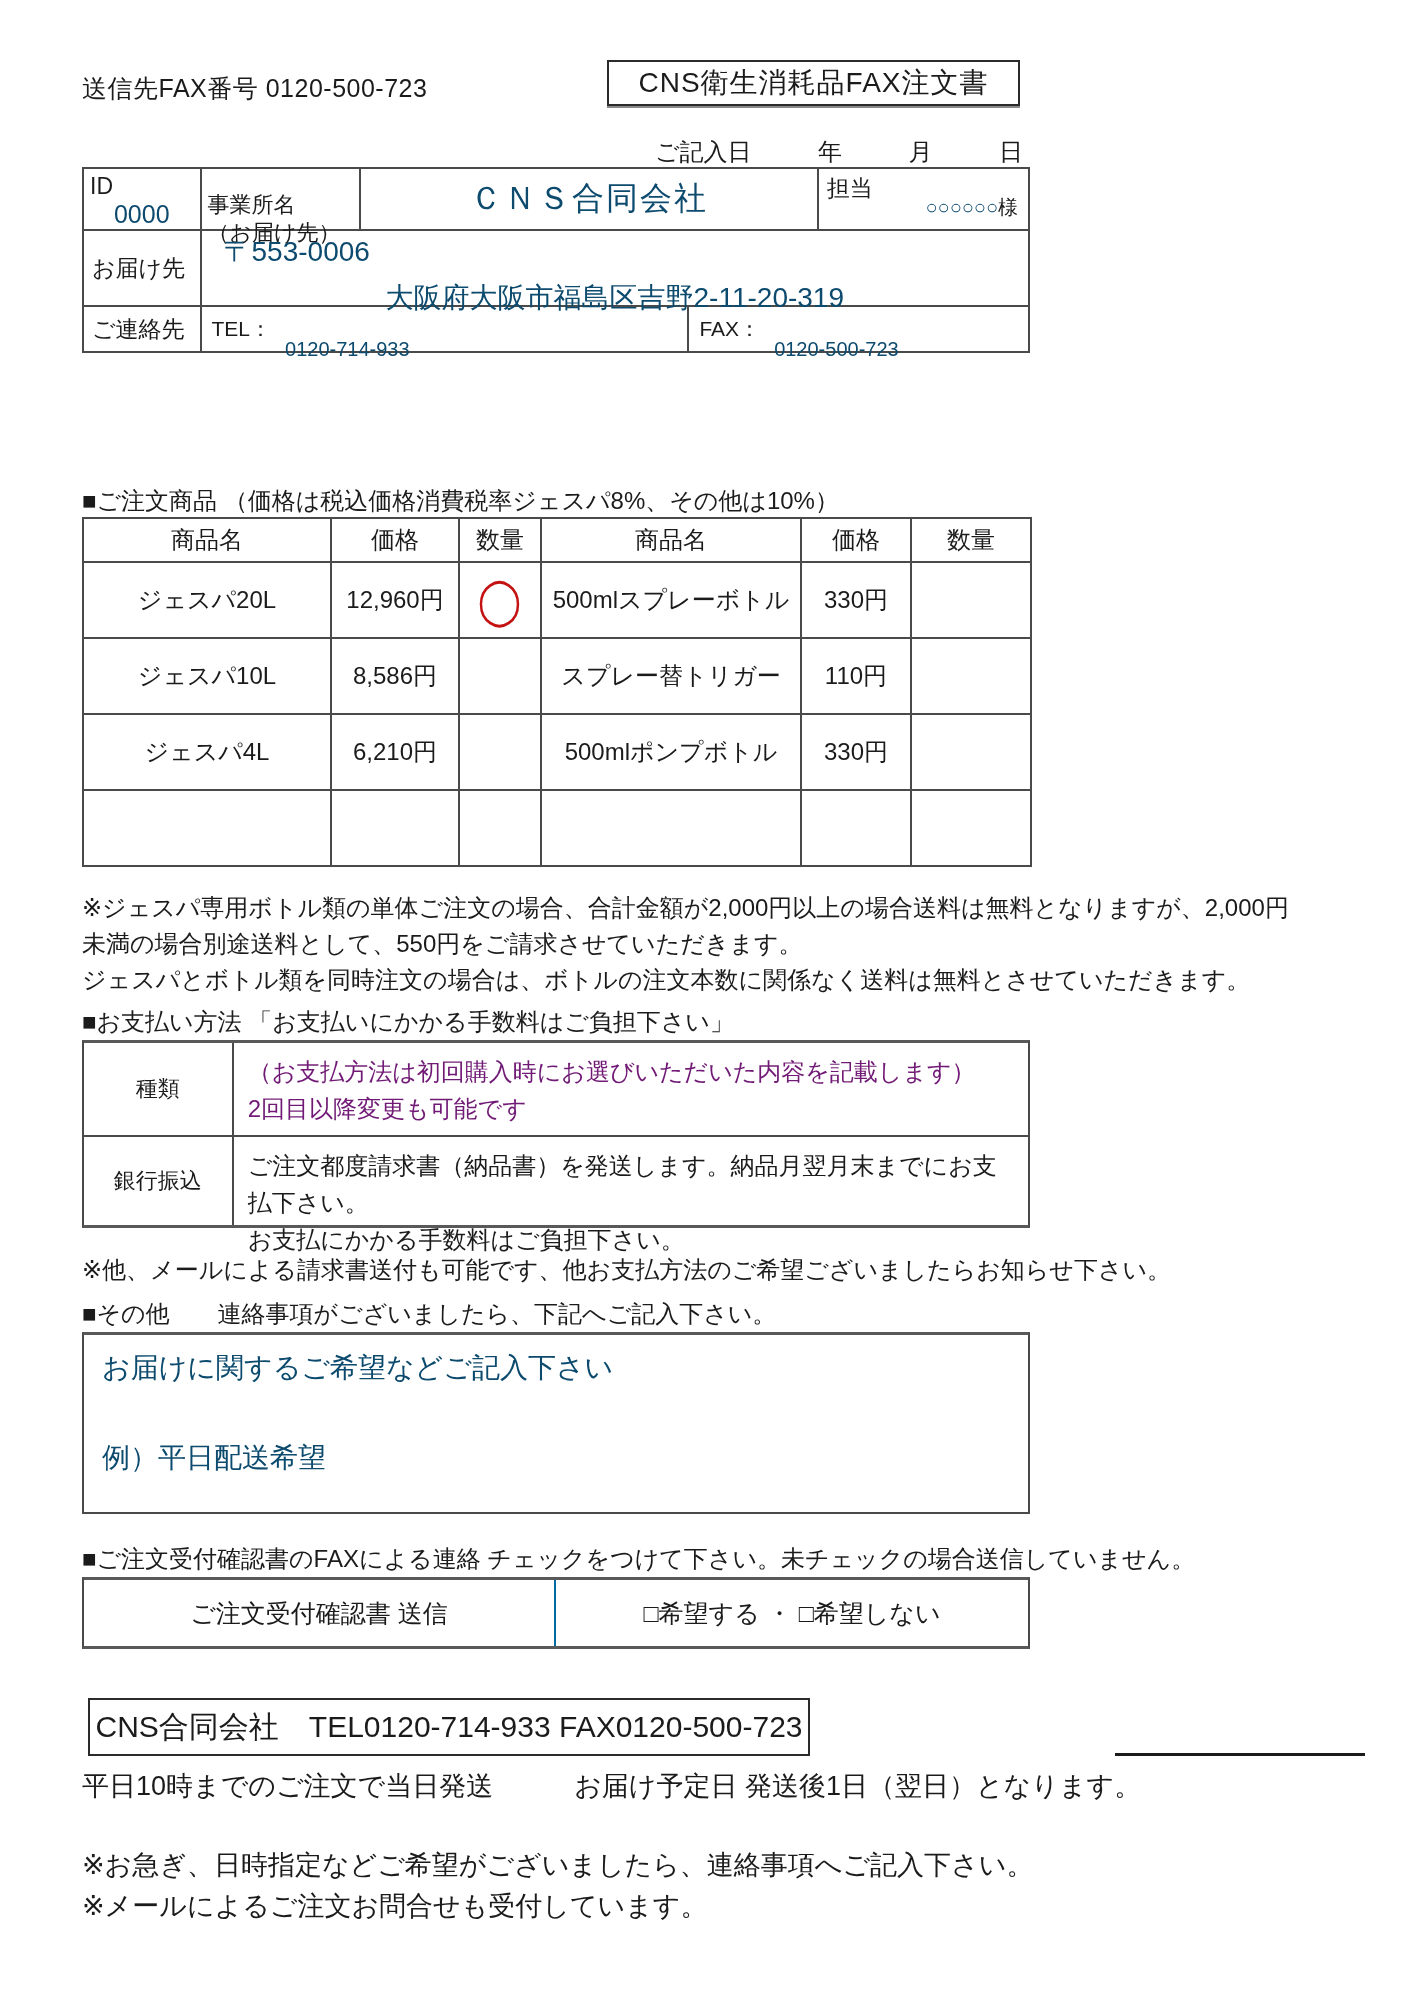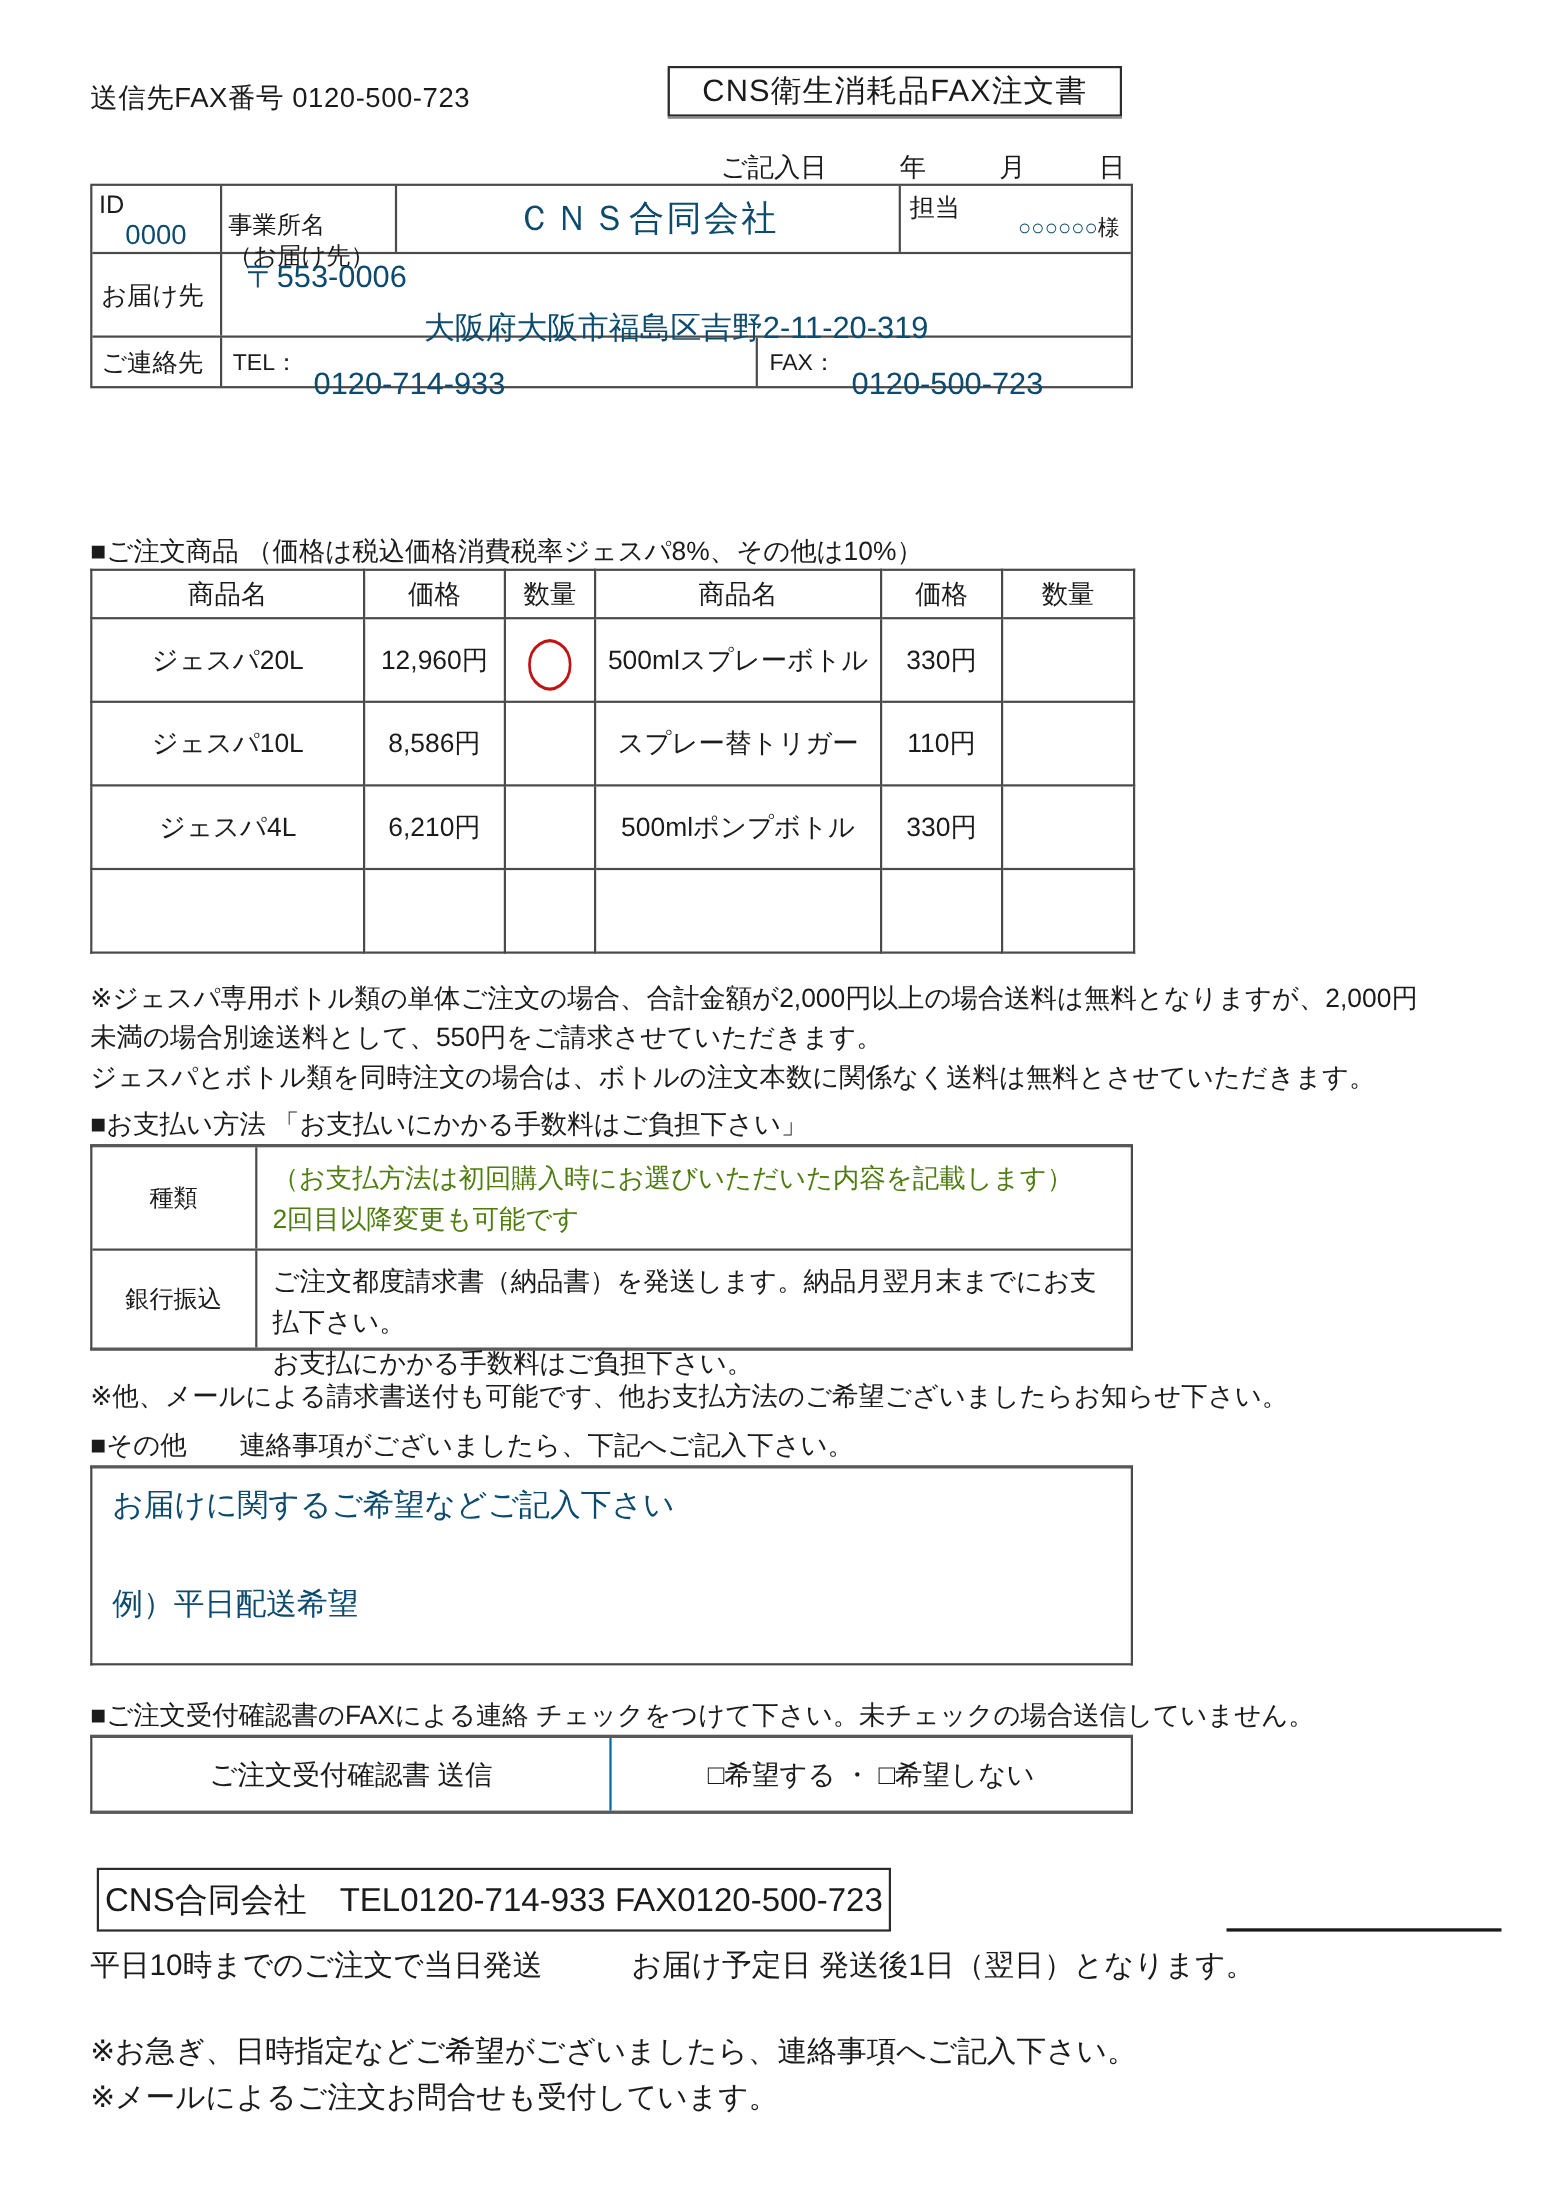--- a/index.html
+++ b/index.html
@@ -4,21 +4,21 @@
 <style>
   * { margin:0; padding:0; box-sizing:border-box; }
   html,body { background:#e8e8e8; }
   .page {
     position:relative; width:1414px; height:2000px; margin:0 auto;
     background:#ffffff; overflow:hidden;
     font-family:"Liberation Sans","DejaVu Sans",sans-serif;
     color:#1b1b1b;
   }
   .red { color:#0c4a6e; }
-  .cyan { color:#4d7c0f;border-radius:12px; }
+  .cyan { color:#701a75;border-radius:12px; }
 
   
   .fax-dest { position:absolute; left:82px; top:72px; font-size:25px; letter-spacing:0.5px; }
   .title-box {
     position:absolute; left:607px; top:60px; width:413px; height:46px;
     border:2px solid #2b2b2b; box-shadow:0 2px 0 #8a8a8a;
     display:flex; align-items:center; justify-content:center;
     font-size:28px; letter-spacing:1px;
   }
   .date-line {
@@ -41,21 +41,21 @@
   .c-company { width:460px; display:flex; align-items:center; justify-content:center; font-size:32px; letter-spacing:2px; }
   .c-tanto { width:210px; padding:4px 8px; font-size:23px; }
   .c-tanto .tval { position:absolute; right:10px; bottom:8px; font-size:20px; }
   .c-label { width:118px; display:flex; align-items:center; padding-left:8px; font-size:23px; }
   .c-addr { width:830px; padding:2px 8px; }
   .c-addr .zip { font-size:28px; margin-left:14px; }
   .c-addr .addr { font-size:28px; text-align:center; margin-top:8px; }
   .c-tel { width:490px; display:flex; align-items:center; padding-left:10px; }
   .c-fax { width:340px; display:flex; align-items:center; padding-left:10px; }
   .tf-label { font-size:21px; }
-  .tf-num { font-size:28px; margin-left:14px;margin-top:40px; }
+  .tf-num { font-size:20px; margin-left:14px;margin-top:40px; }
 
   
   .sec-h { position:absolute; left:82px; font-size:24px; }
   .note-block { position:absolute; left:82px; width:1270px; font-size:24px; line-height:36px; }
 
   
   .prod-table { position:absolute; left:82px; top:517px; width:948px; border-collapse:collapse; table-layout:fixed; }
   .prod-table td { border:2px solid #4a4a4a; text-align:center; font-size:24px; }
   .prod-table tr.head td { height:44px; }
   .prod-table tr.data td { height:76px; }

